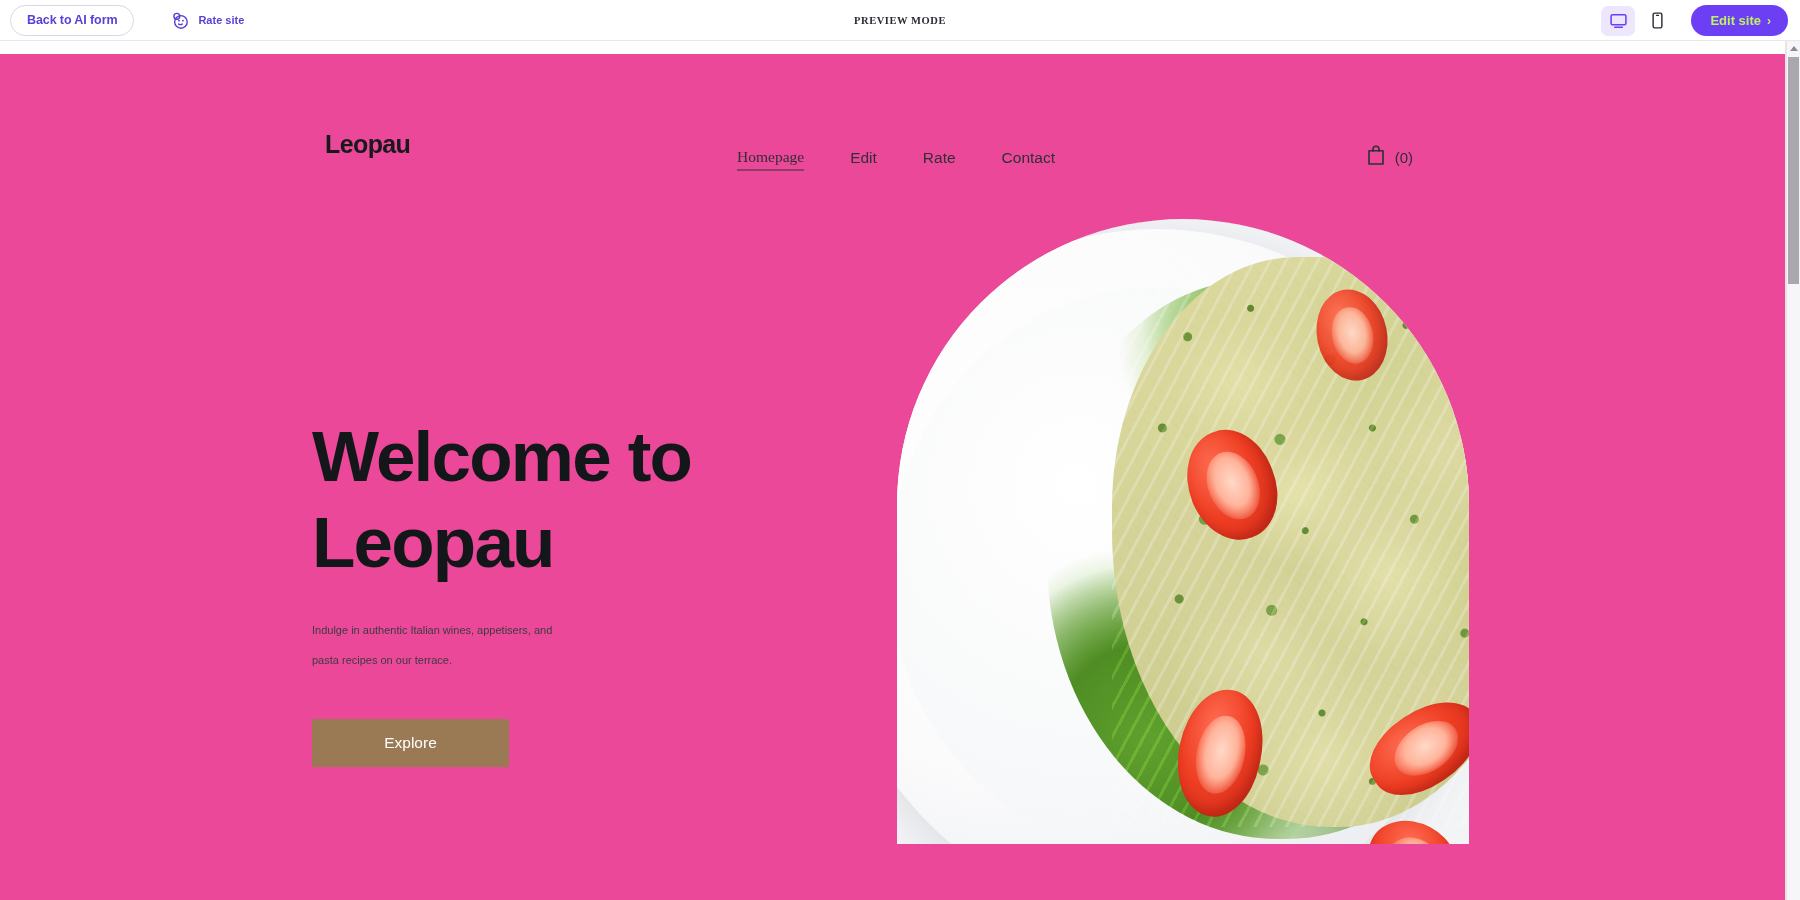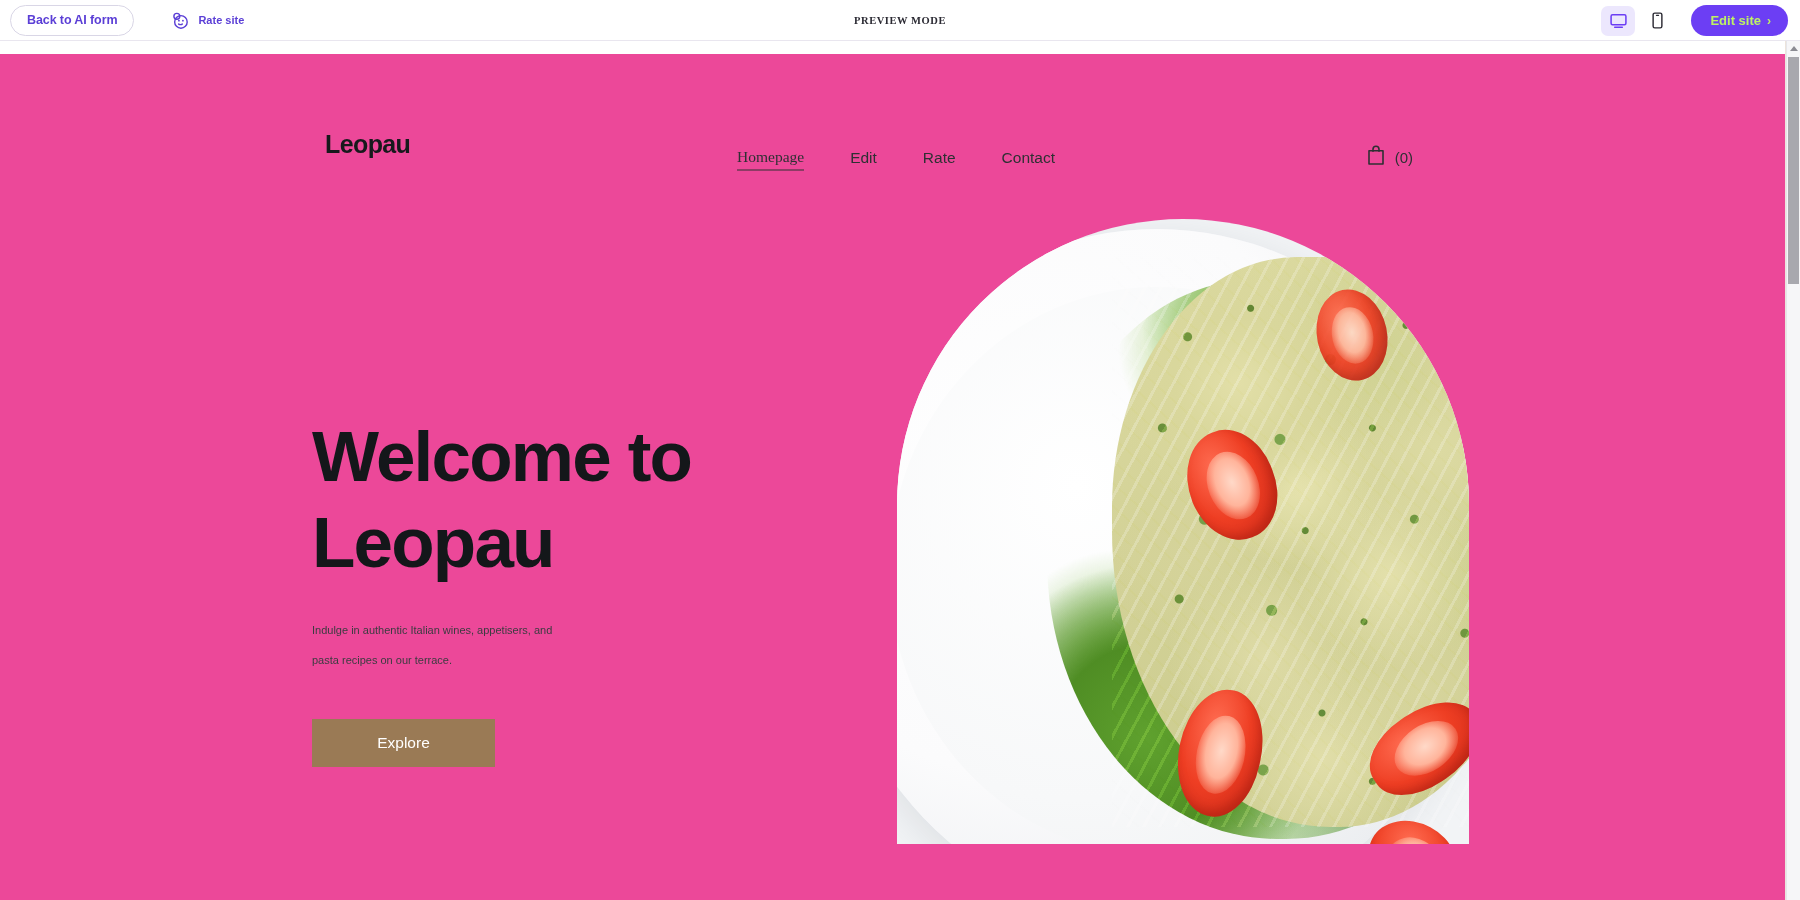--- a/index.html
+++ b/index.html
@@ -198,21 +198,21 @@
   .hero-sub {
     margin-top: 29px;
     font-size: 11px;
     line-height: 30px;
     color: #3a3c40;
     white-space: pre-line;
   }
 
   .explore-btn {
     margin-top: 44px;
-    width: 183px;
+    width: 197px;
     height: 48px;
     background: #9a7a55;
     color: #ffffff;
     border: none;
     font-size: 15.5px;
     display: flex;
     align-items: center;
     justify-content: center;
     cursor: pointer;
   }

